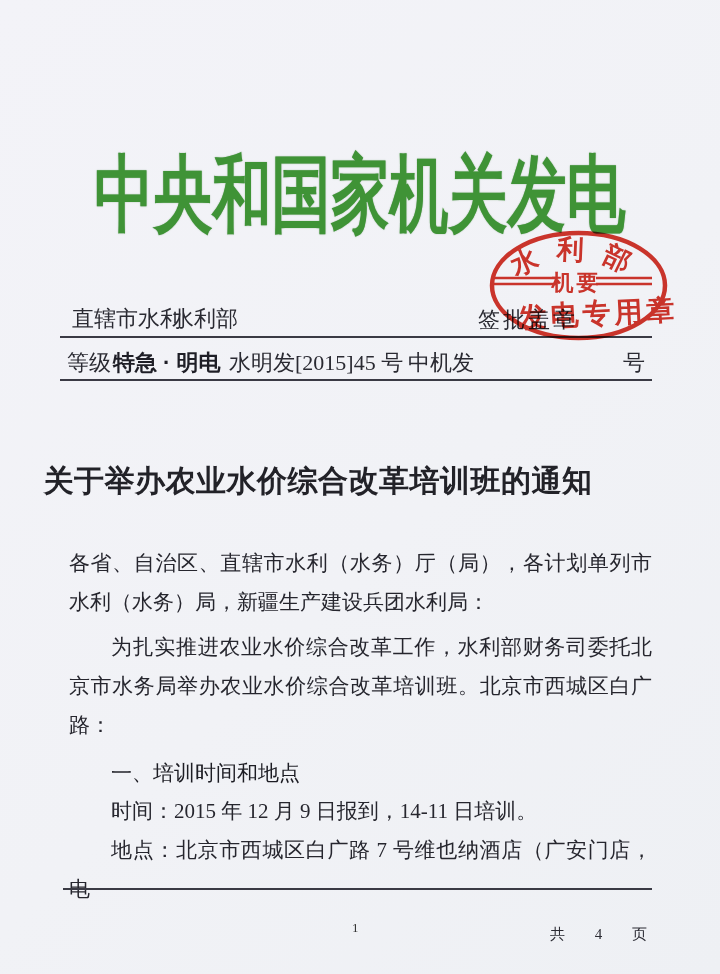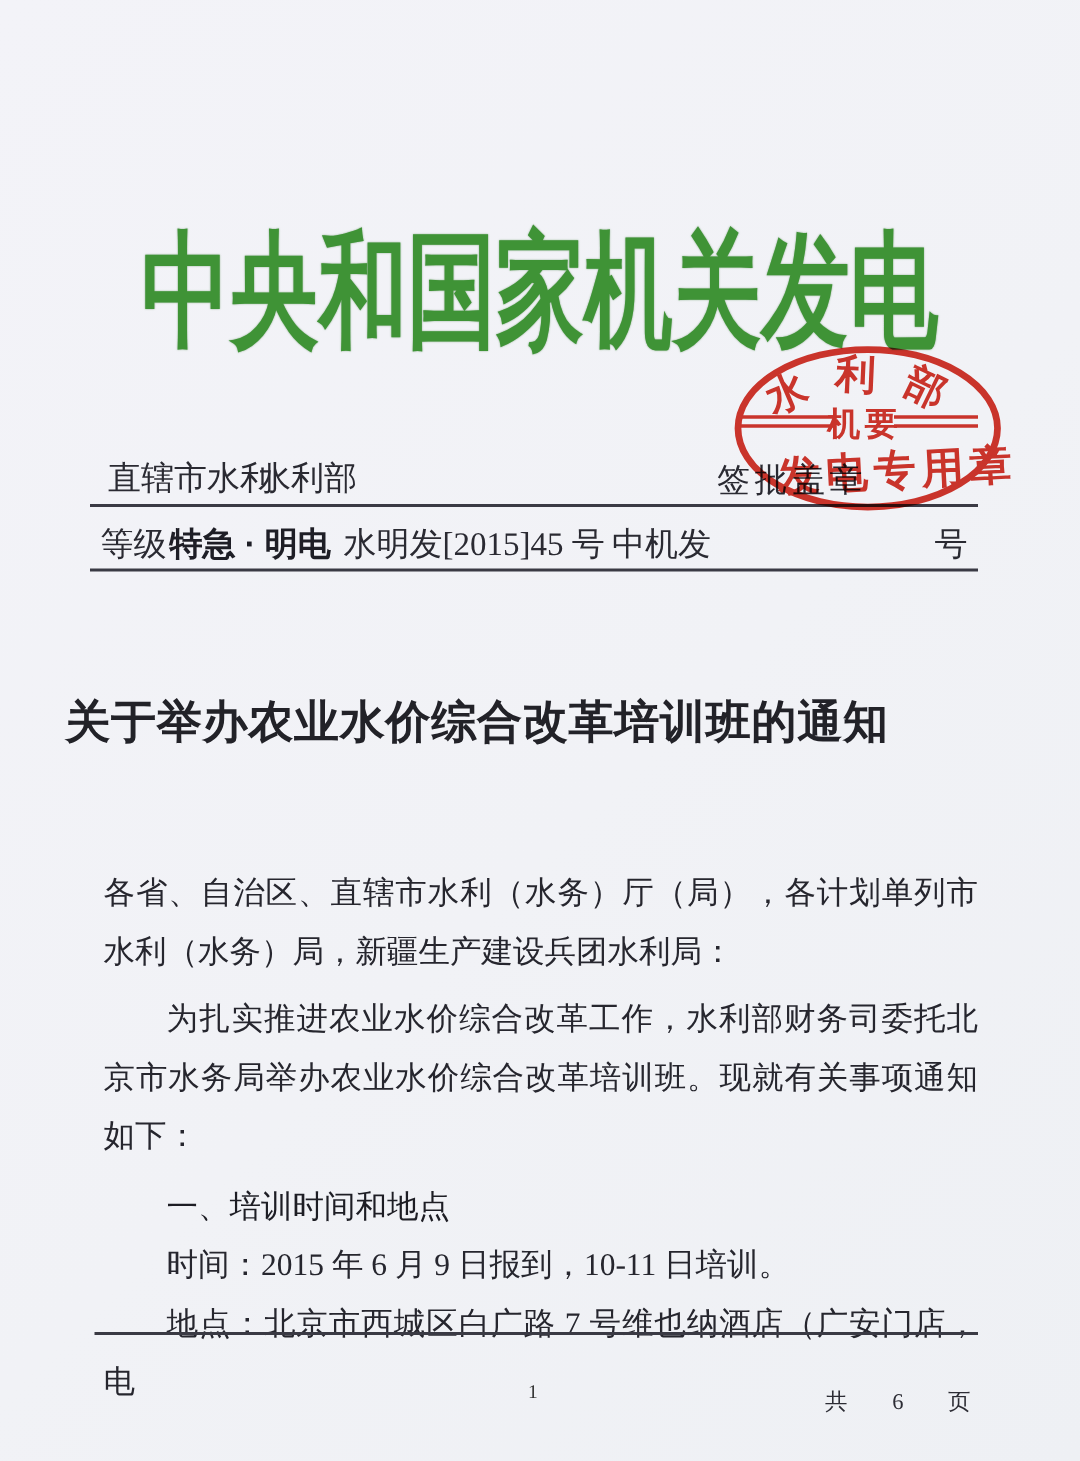--- a/index.html
+++ b/index.html
@@ -39,21 +39,21 @@
   
   .doc-title{
     position:absolute;top:461px;left:0;width:636px;
     text-align:center;font-size:30px;font-weight:bold;color:#222228;
     letter-spacing:0.5px;white-space:nowrap;
   }
   
   .body{
     position:absolute;left:69px;top:544px;width:583px;
     font-size:21px;line-height:39px;
-    text-align:justify;color:#26262e;margin-top:32px;
+    text-align:justify;color:#26262e;
   }
   .body p{margin:0;}
   .indent{text-indent:2em;}
   .para-gap{margin-top:6px !important;}
   .sec-heading{
     text-indent:2em;margin-top:8px !important;
     font-family:"Liberation Sans","DejaVu Sans",sans-serif;
     font-weight:normal;color:#1d1d24;
   }
   
@@ -97,24 +97,24 @@
       <line x1="116" y1="62" x2="172" y2="62"></line>
     </g>
     <text x="96.5" y="68" font-size="22" font-weight="bold" fill="#d2261c" text-anchor="middle" letter-spacing="3" font-family="Liberation Serif, DejaVu Serif, serif">机要</text>
     <text x="119" y="101" font-size="28" font-weight="bold" fill="#d2261c" text-anchor="middle" letter-spacing="4" transform="rotate(-3 119 101)" font-family="Liberation Serif, DejaVu Serif, serif">发电专用章</text>
   </svg>
 
   <div class="doc-title">关于举办农业水价综合改革培训班的通知</div>
 
   <div class="body">
     <p>各省、自治区、直辖市水利（水务）厅（局），各计划单列市水利（水务）局，新疆生产建设兵团水利局：</p>
-    <p class="indent para-gap">为扎实推进农业水价综合改革工作，水利部财务司委托北京市水务局举办农业水价综合改革培训班。现就有关事项通知如下：</p>
+    <p class="indent para-gap">为扎实推进农业水价综合改革工作，水利部财务司委托北京市水务局举办农业水价综合改革培训班。北京市西城区白广路：</p>
     <p class="sec-heading">一、培训时间和地点</p>
-    <p class="indent">时间：2015 年 6 月 9 日报到，10-11 日培训。</p>
+    <p class="indent">时间：2015 年 12 月 9 日报到，14-11 日培训。</p>
     <p class="indent">地点：北京市西城区白广路 7 号维也纳酒店（广安门店，电</p>
   </div>
 
   <div class="rule" style="top:888px;left:63px;width:589px;"></div>
 
   <div class="page-num">1</div>
-  <div class="total-pages">共  6  页</div>
+  <div class="total-pages">共  4  页</div>
 
 </div>
 
 </body></html>

